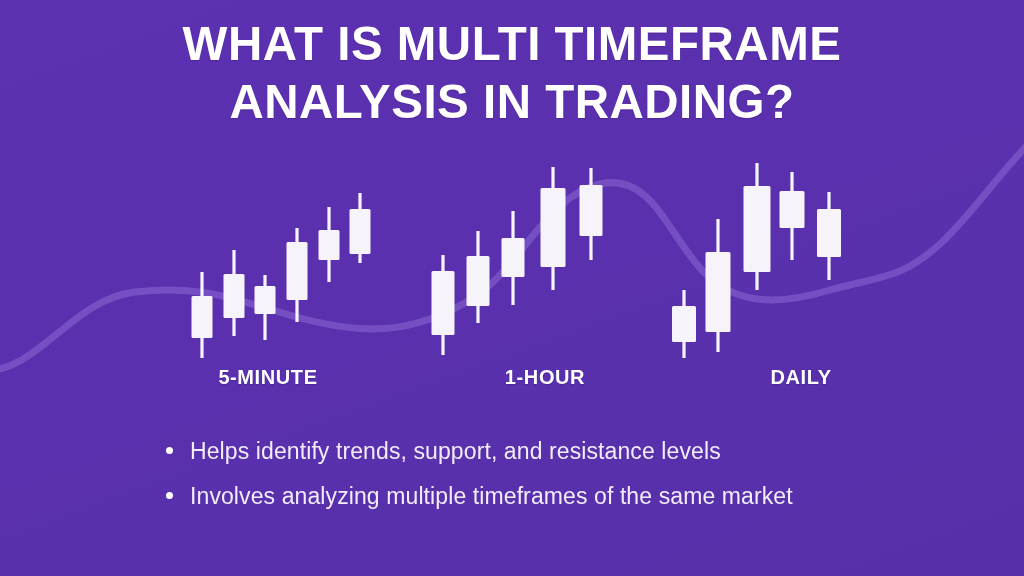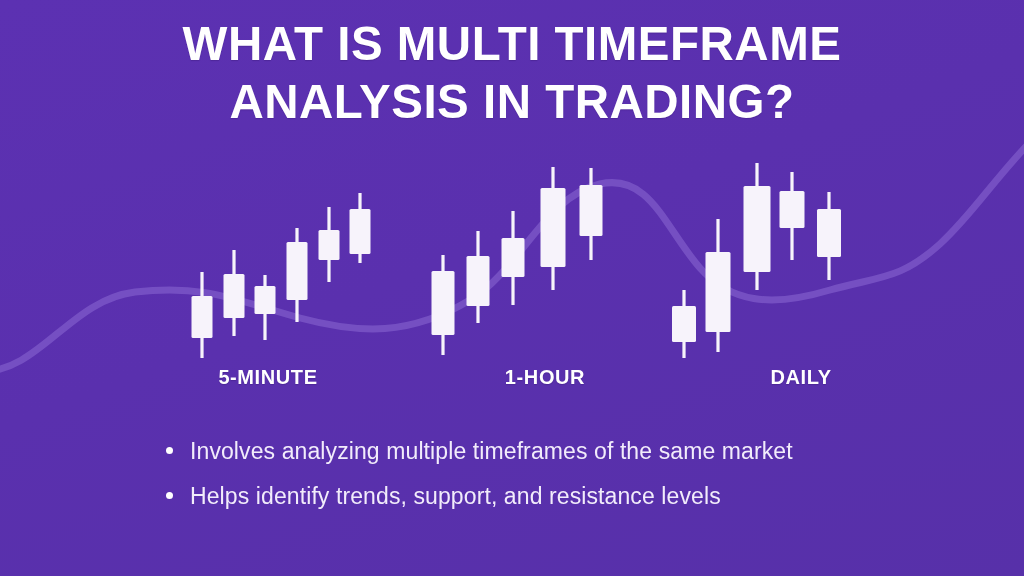--- a/index.html
+++ b/index.html
@@ -150,21 +150,21 @@
 
   <div id="labels-row">
       <div class="tf-label" style="left: 268px;">5-MINUTE</div>
       <div class="tf-label" style="left: 513px; margin-left: 32px;">1-HOUR</div>
       <div class="tf-label" style="left: 765px; margin-left: 36px;">DAILY</div>
     </div>
 
   <div id="bullets">
       <div class="bullet-row">
         <span class="bullet-dot"></span>
-        <span class="bullet-text">Involves analyzing multiple timeframes of the same market</span>
+        <span class="bullet-text">Helps identify trends, support, and resistance levels</span>
       </div>
       <div class="bullet-row">
         <span class="bullet-dot"></span>
-        <span class="bullet-text">Helps identify trends, support, and resistance levels</span>
+        <span class="bullet-text">Involves analyzing multiple timeframes of the same market</span>
       </div>
     </div>
 
 </div>
 
 </body></html>

